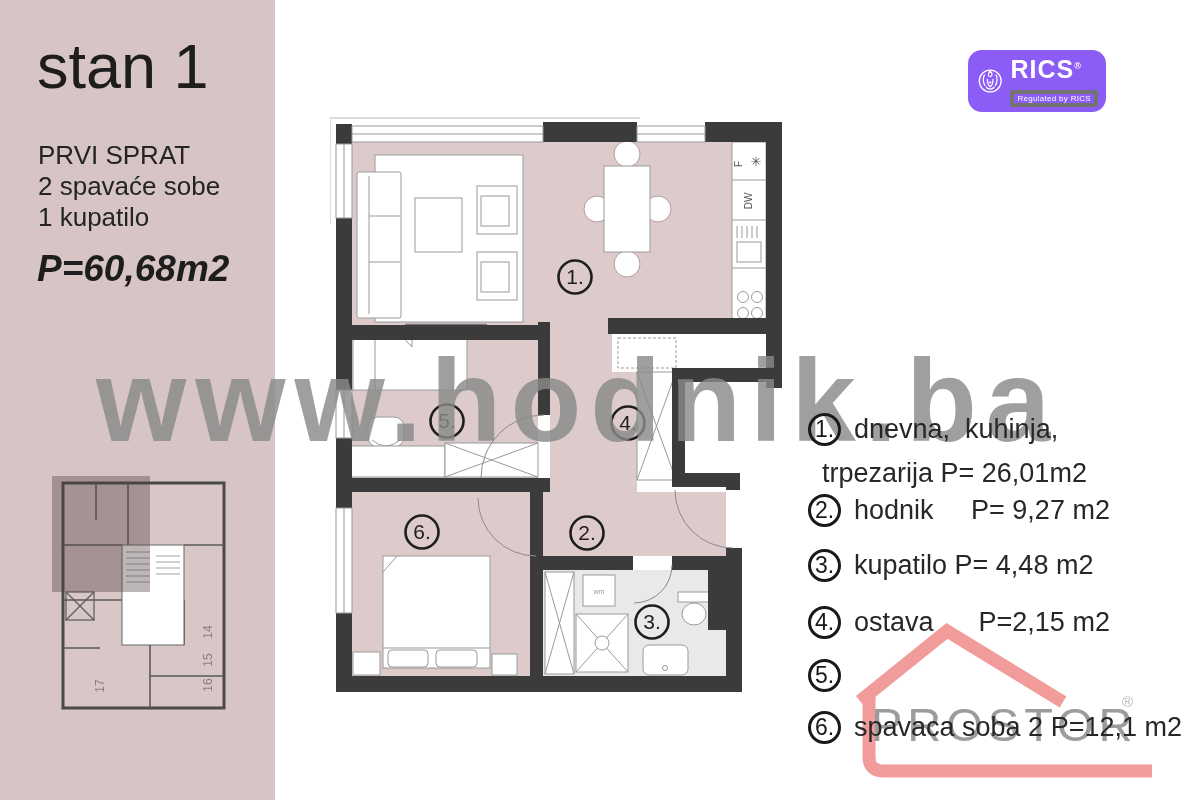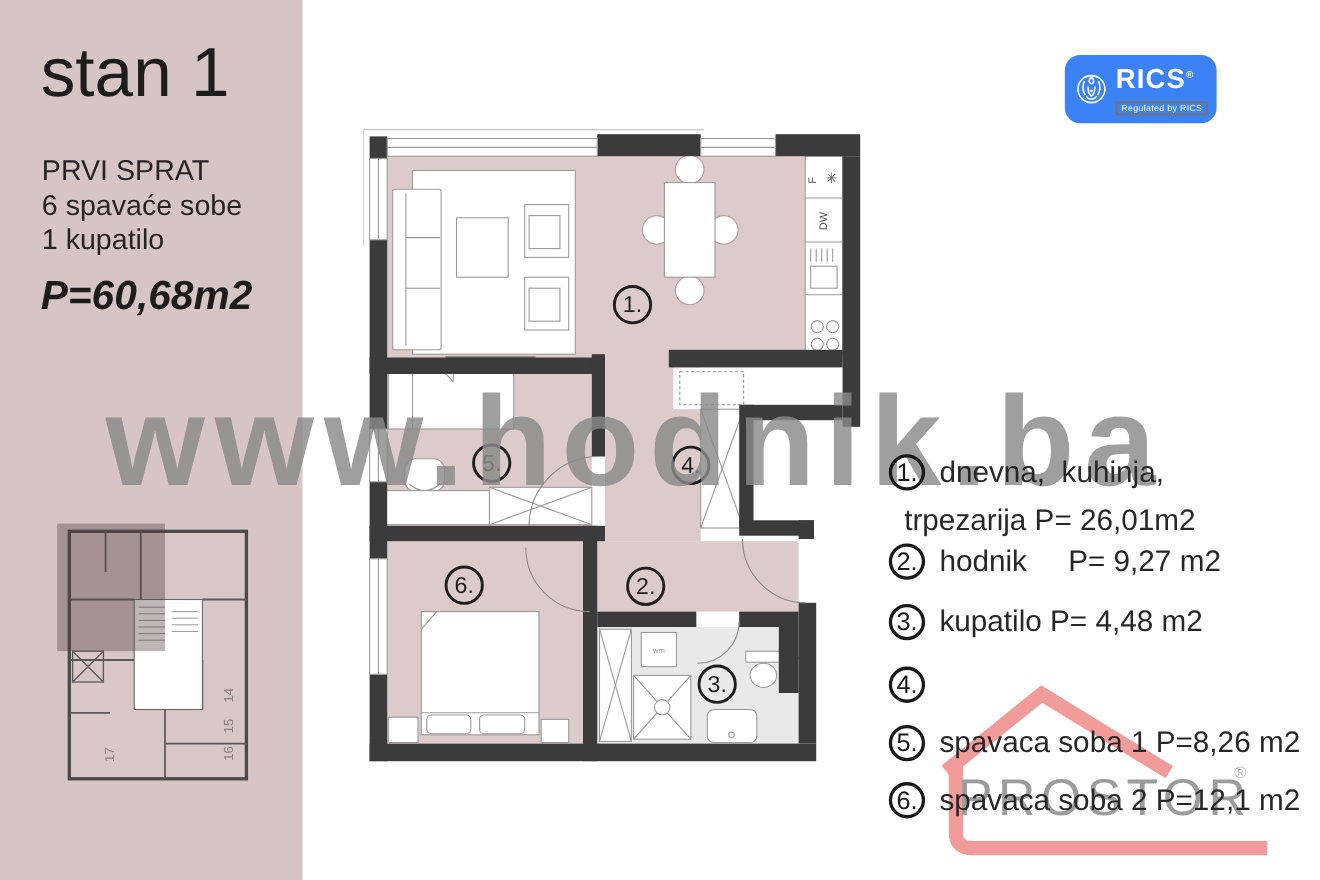--- a/index.html
+++ b/index.html
@@ -7,44 +7,44 @@
        font-family:"Liberation Sans",sans-serif;}
   .panel{position:absolute;left:0;top:0;width:275px;height:800px;background:#d7c4c4;}
   .title{position:absolute;left:37px;top:30px;font-size:63px;font-weight:400;color:#1d1d1d;z-index:3;}
   .subtitle{position:absolute;left:38px;top:140px;font-size:26px;color:#242424;line-height:31px;z-index:3;}
   .area{position:absolute;left:37px;top:248px;font-size:37px;font-weight:800;color:#1d1d1d;z-index:3;font-style:italic;}
   .watermark{position:absolute;left:96px;top:334px;font-size:116px;font-weight:700;color:#8a8a8a;
              opacity:.82;letter-spacing:9px;white-space:nowrap;z-index:6;}
   .floorplan-svg{position:absolute;left:330px;top:110px;z-index:2;}
   .keyplan-svg{position:absolute;left:48px;top:468px;z-index:2;}
   .prostor-svg{position:absolute;left:845px;top:598px;z-index:5;}
-  .rics{position:absolute;left:968px;top:50px;width:138px;height:62px;background:#3b82f6;border-radius:14px;
+  .rics{position:absolute;left:968px;top:50px;width:138px;height:62px;background:#8b5cf6;border-radius:14px;
         display:flex;align-items:center;padding:0 8px 0 6px;box-sizing:border-box;z-index:8;}
   .rics-right{margin-left:4px;display:flex;flex-direction:column;align-items:flex-start;}
   .rics-brand{color:#fff;font-weight:700;font-size:25px;line-height:23px;letter-spacing:1px;}
   .rics-brand sup{font-size:9px;}
-  .rics-tag{margin-top:8px;border:2px solid #737373;border-radius:2px;font-size:8px;color:#fff;
+  .rics-tag{margin-top:8px;border:4px solid #737373;border-radius:2px;font-size:8px;color:#fff;
             padding:0 3px;letter-spacing:.3px;white-space:nowrap;}
   .lrow{position:absolute;display:flex;align-items:center;gap:13px;z-index:10;}
   .lrow .num{width:33px;height:33px;border:3px solid #191919;border-radius:50%;display:flex;
              align-items:center;justify-content:center;font-size:23px;color:#191919;flex:0 0 33px;
              box-sizing:border-box;background:transparent;}
   .ltext{font-size:27px;color:#272727;white-space:pre;}
   .lline2{position:absolute;left:822px;top:458px;font-size:27px;color:#272727;white-space:pre;z-index:10;text-align:right;}
   .r1{left:808px;top:413px;} .r2{left:808px;top:494px;} .r3{left:808px;top:549px;}
   .r4{left:808px;top:606px;} .r5{left:808px;top:659px;} .r6{left:808px;top:711px;}
 </style>
 </head>
 <body>
 
 <div class="panel"></div>
 <div class="title">stan 1</div>
 <div class="subtitle">
   <div>PRVI SPRAT</div>
-  <div>6 spavaće sobe</div>
+  <div>2 spavaće sobe</div>
   <div>1 kupatilo</div>
 </div>
 <div class="area">P=60,68m2</div>
 
 <svg class="floorplan-svg" width="460" height="590" viewBox="330 110 460 590">
 
   <g>
     <rect x="344" y="138" width="426" height="192" fill="#ddcbcb"></rect>
     <rect x="348" y="340" width="190" height="138" fill="#ddcbcb"></rect>
     <rect x="348" y="492" width="182" height="184" fill="#ddcbcb"></rect>
@@ -284,21 +284,21 @@
 <div class="lrow r2">
   <span class="num">2.</span>
   <span class="ltext">hodnik     P= 9,27 m2</span>
 </div>
 <div class="lrow r3">
   <span class="num">3.</span>
   <span class="ltext">kupatilo P= 4,48 m2</span>
 </div>
 <div class="lrow r4">
   <span class="num">4.</span>
+  <span class="ltext">ostava      P=2,15 m2</span>
 </div>
 <div class="lrow r5">
   <span class="num">5.</span>
-  <span class="ltext">spavaca soba 1 P=8,26 m2</span>
 </div>
 <div class="lrow r6">
   <span class="num">6.</span>
   <span class="ltext">spavaca soba 2 P=12,1 m2</span>
 </div>
 
 </body></html>

